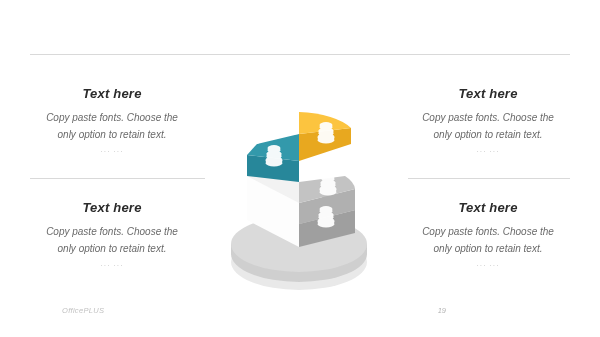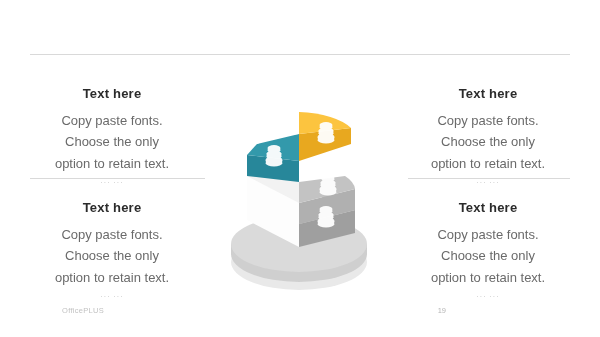--- a/index.html
+++ b/index.html
@@ -11,20 +11,21 @@
     height: 337px;
     background: #ffffff;
     font-family: "Liberation Sans", sans-serif;
     overflow: hidden;
   }
   .slide {
     position: relative;
     width: 480px;
     height: 337px;
     background: #ffffff;
+    font-style: italic;
   }
   
   .rule-top {
     position: absolute;
     left: 30px;
     top: 54px;
     width: 540px;
     height: 1px;
     background: #d9d9d9;
   }
@@ -53,21 +54,21 @@
     text-align: center;
   }
   .block .title {
     font-size: 13px;
     font-weight: bold;
     color: #2b2b2b;
     letter-spacing: 0.2px;
     margin: 0 0 9px 0;
   }
   .block .body {
-    font-size: 13px;
+    font-size: 10px;
     line-height: 1.65;
     color: #6a6a6a;
     margin: 0 auto;
     width: 132px;
   }
   .block .dots {
     font-size: 7px;
     color: #c9c9c9;
     letter-spacing: 1px;
     margin-top: 5px;

